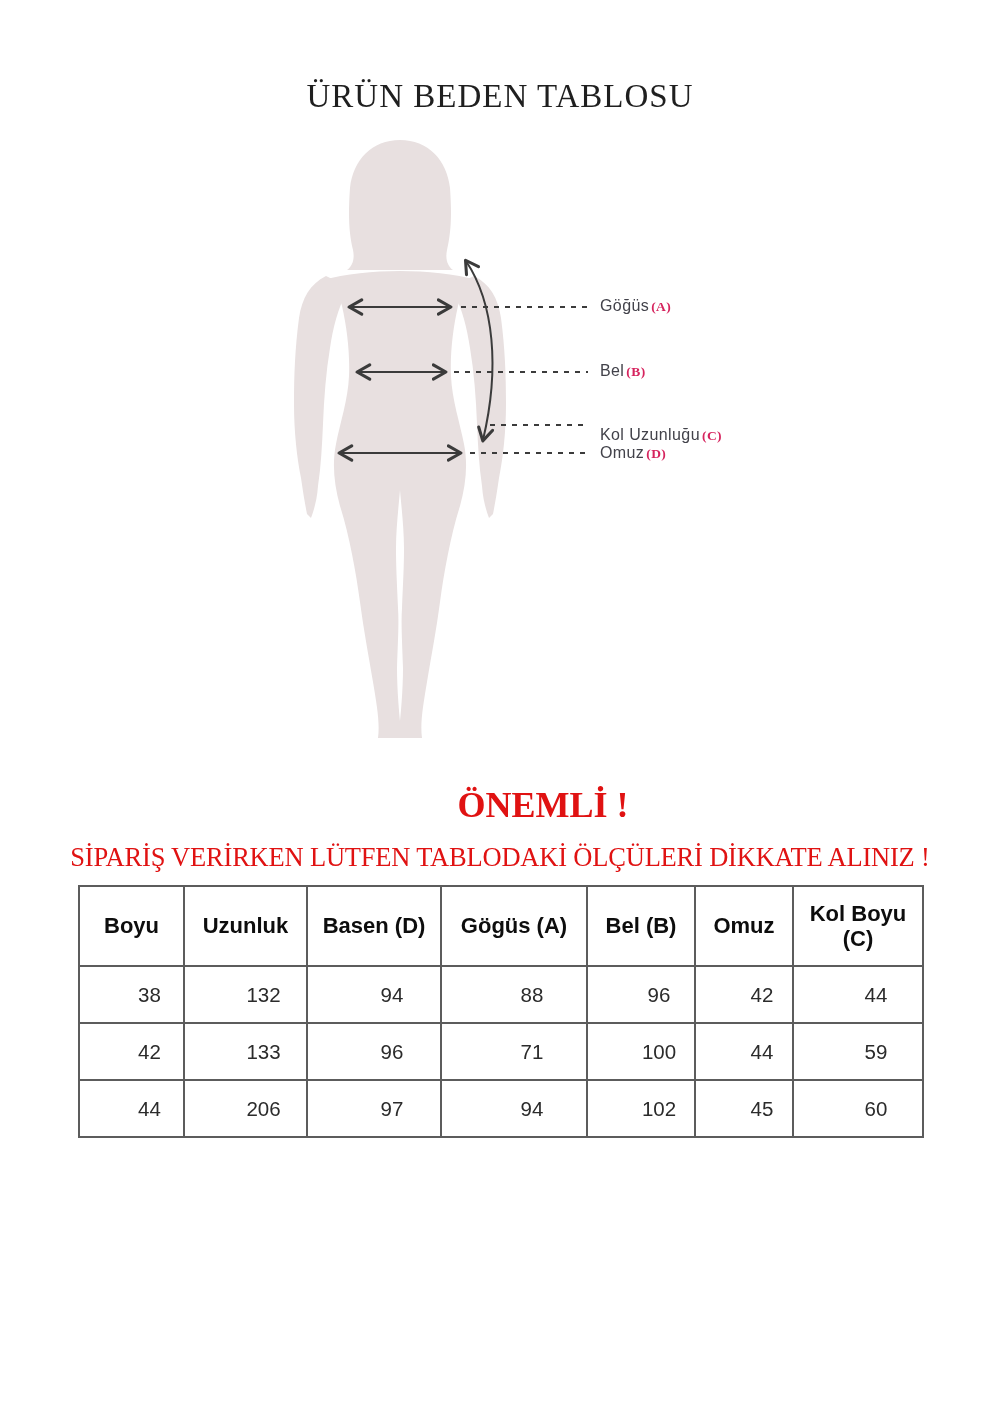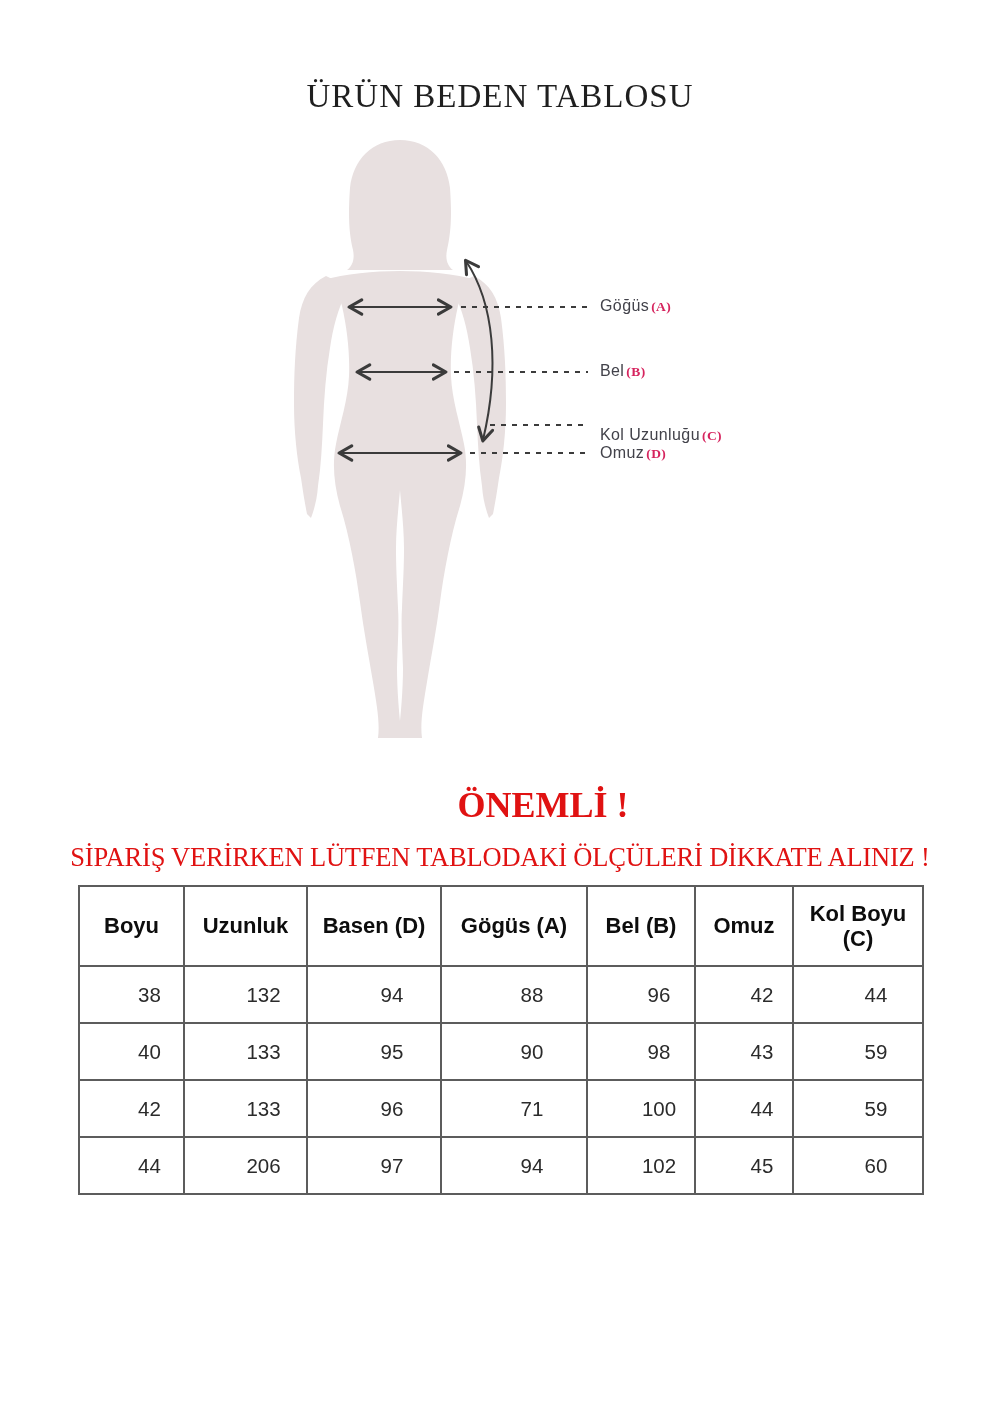--- a/index.html
+++ b/index.html
@@ -196,29 +196,20 @@
       <tr>
         <td>38</td>
         <td>132</td>
         <td>94</td>
         <td>88</td>
         <td>96</td>
         <td>42</td>
         <td>44</td>
       </tr>
       <tr>
-        <td>40</td>
-        <td>133</td>
-        <td>95</td>
-        <td>90</td>
-        <td>98</td>
-        <td>43</td>
-        <td>59</td>
-      </tr>
-      <tr>
         <td>42</td>
         <td>133</td>
         <td>96</td>
         <td>71</td>
         <td>100</td>
         <td>44</td>
         <td>59</td>
       </tr>
       <tr>
         <td>44</td>

